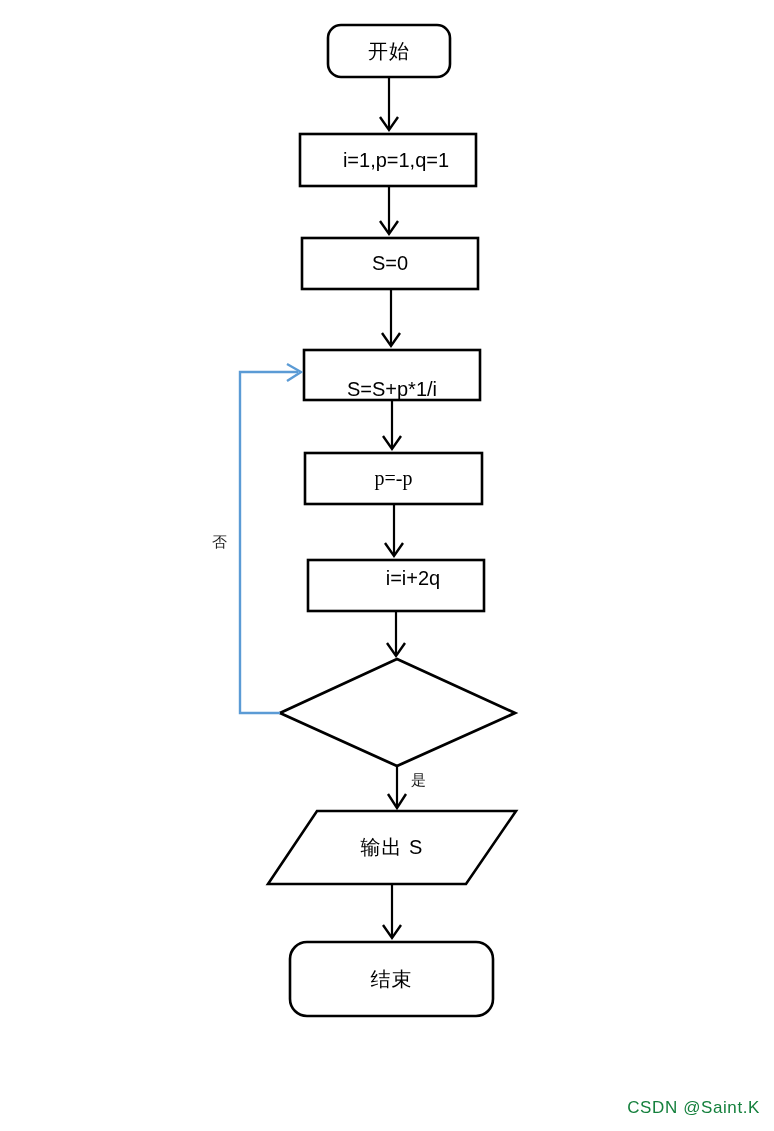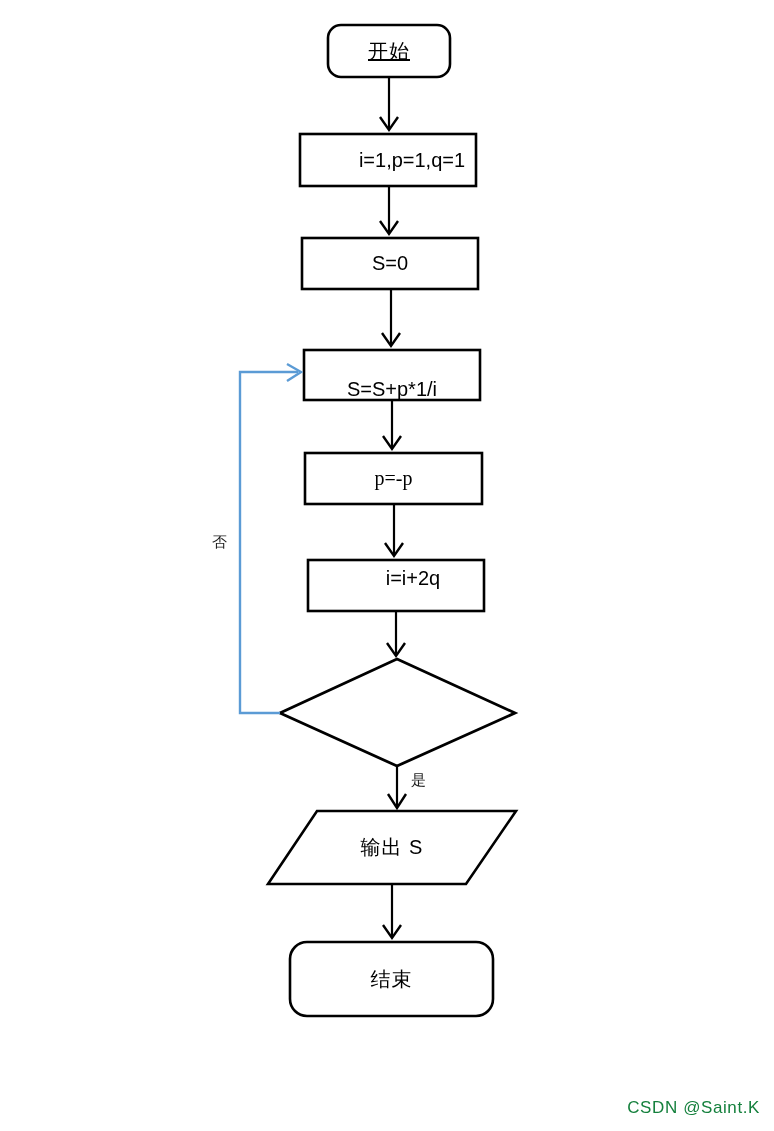--- a/index.html
+++ b/index.html
@@ -129,23 +129,23 @@
       <polyline points="383,925 392,938 401,925" fill="none" stroke="#000000" stroke-width="2.4"></polyline>
     </g>
 
     <g>
       <polyline points="280,713 240,713 240,372 298,372" fill="none" stroke="#5B9BD5" stroke-width="2.4" stroke-linejoin="miter"></polyline>
       <polyline points="287,364 301,372 287,381" fill="none" stroke="#5B9BD5" stroke-width="2.4"></polyline>
     </g>
 
   </svg>
 
-  <div class="node-label lbl-terminal" style="left:328px; top:25px; width:122px; height:68px; line-height:52px;text-decoration:underline;">开始</div>
+  <div class="node-label lbl-terminal" style="left:328px; top:25px; width:122px; height:68px; line-height:52px;">开始</div>
 
-  <div class="node-label lbl-process" style="left:300px; top:134px; width:192px; height:52px; line-height:52px;margin-left:16px;">i=1,p=1,q=1</div>
+  <div class="node-label lbl-process" style="left:300px; top:134px; width:192px; height:52px; line-height:52px;">i=1,p=1,q=1</div>
 
   <div class="node-label lbl-process" style="left:302px; top:238px; width:176px; height:51px; line-height:51px;">S=0</div>
 
   <div class="node-label lbl-process" style="left:304px; top:364px; width:176px; height:50px; line-height:50px;">S=S+p*1/i</div>
 
   <div class="node-label lbl-process" style="left:305px; top:453px; width:177px; height:56px; line-height:51px;font-family:Liberation Serif, serif;">p=-p</div>
 
   <div class="node-label lbl-process" style="left:308px; top:553px; width:176px; height:51px; line-height:51px;margin-left:17px;">i=i+2q</div>
 
 

